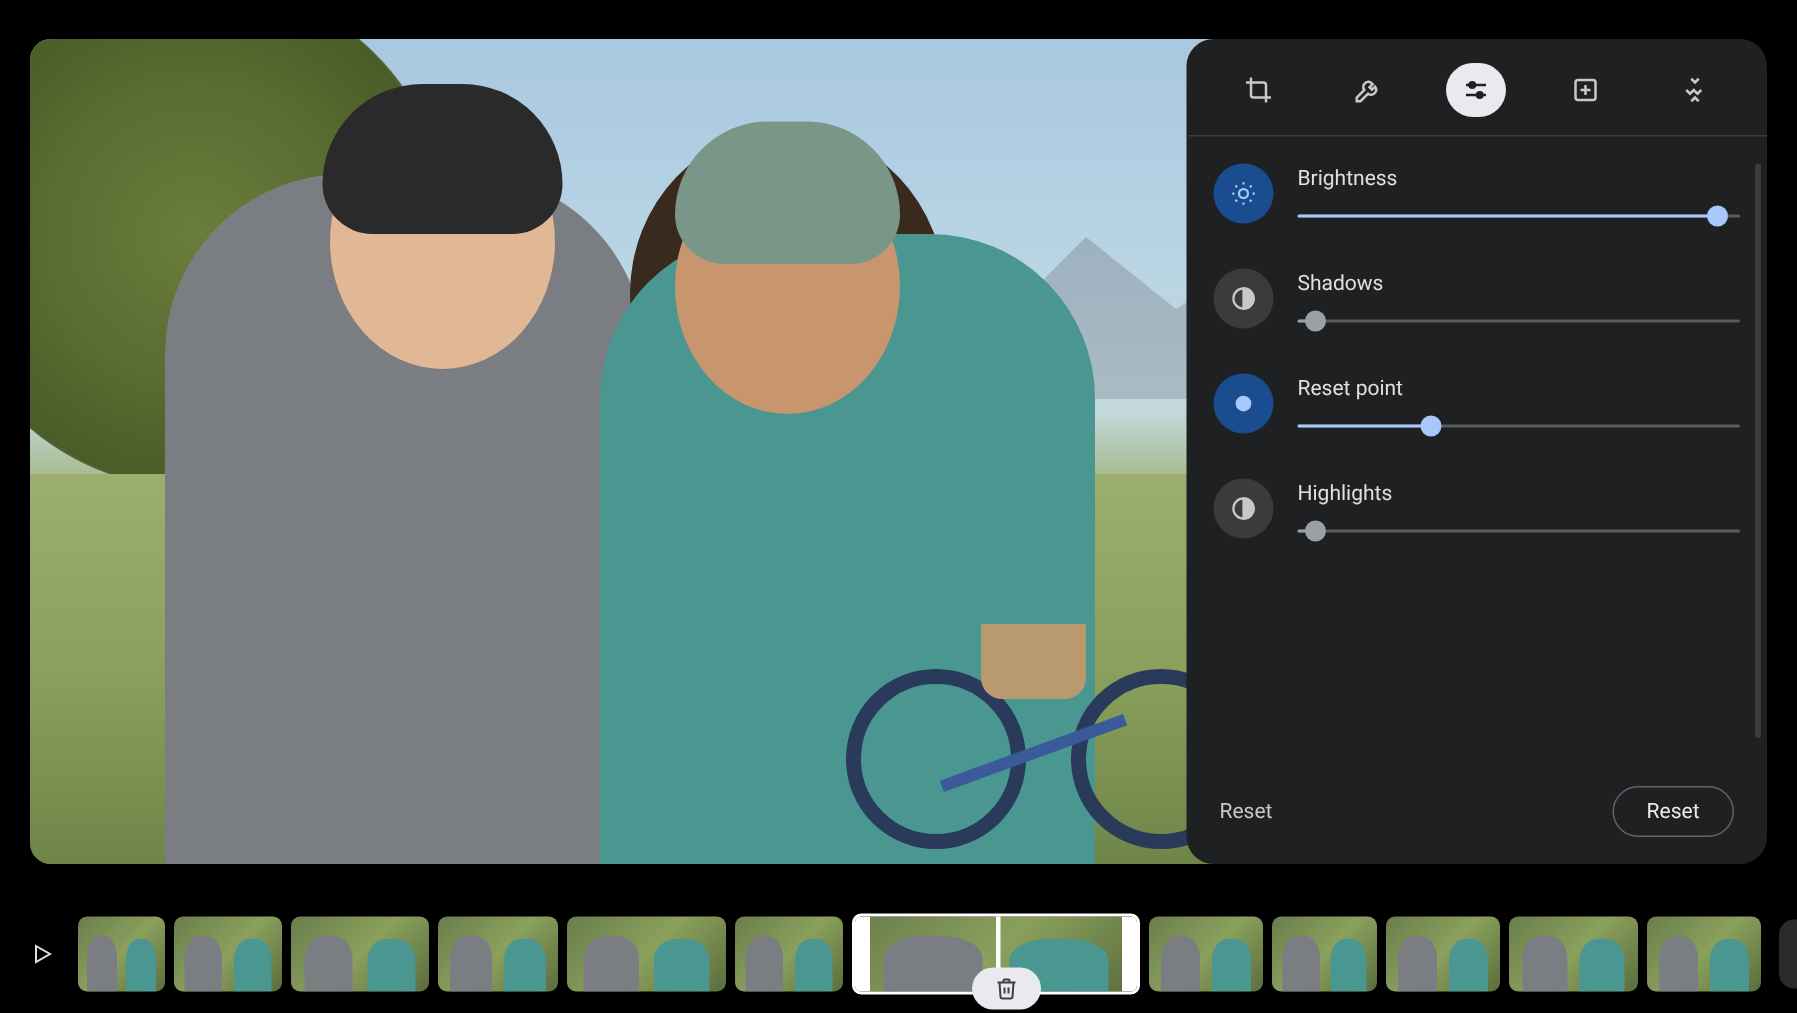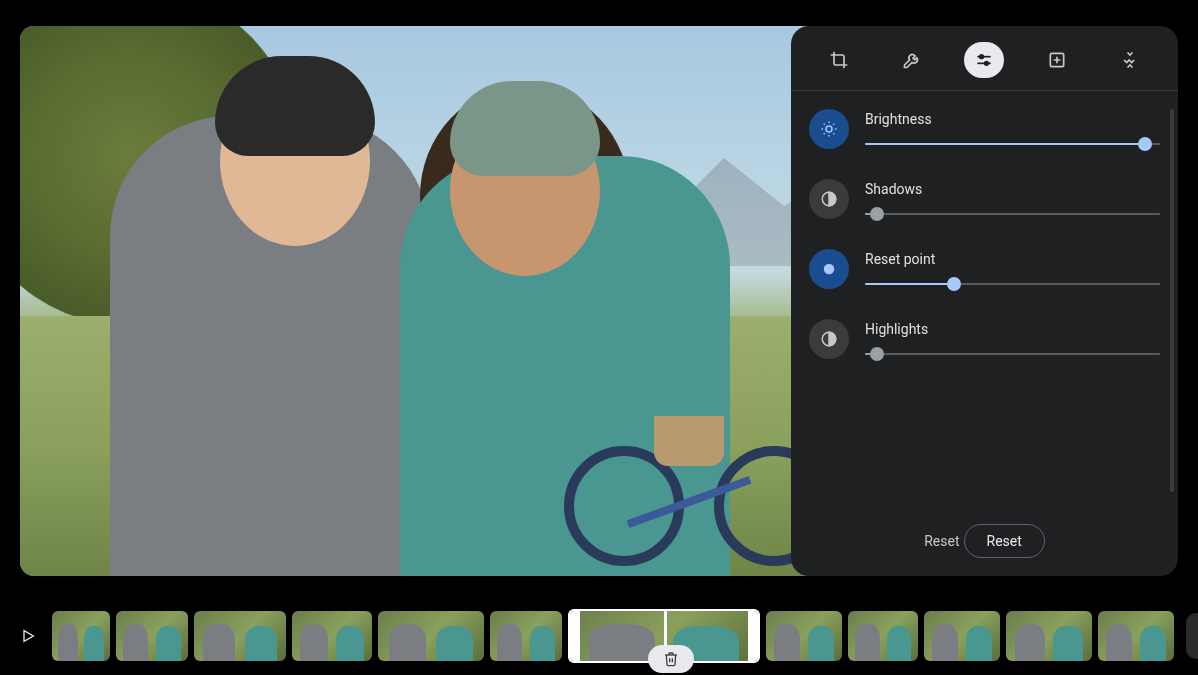--- a/index.html
+++ b/index.html
@@ -99,21 +99,21 @@
   .adj-body { flex:1; padding-top:2px; }
   .adj-label { font-size:14px; color:#e0e0e0; margin-bottom:10px; font-weight:400; }
   .slider { position:relative; height:14px; }
   .track { position:absolute; top:6px; left:0; right:0; height:2px; background:#5a5b5d; border-radius:1px; }
   .fill { position:absolute; top:6px; left:0; height:2px; background:#a8c7fa; border-radius:1px; }
   .thumb { position:absolute; top:0; width:14px; height:14px; border-radius:50%; background:#a8c7fa; margin-left:-7px; }
   .slider.inactive .fill { background:#9aa0a6; }
   .slider.inactive .thumb { background:#9aa0a6; }
 
   .panel-footer {
-    display:flex; justify-content:center; align-items:center;
+    display:flex; justify-content:space-between; align-items:center;
     padding: 14px 22px 18px 18px;
   }
   .reset-btn { font-size:14px; color:#c8c8c8; cursor:pointer; padding:8px 4px; }
   .done-btn {
     font-size:14px; color:#e8eaed; border:1px solid #5f6368;
     padding:8px 22px; border-radius:20px; cursor:pointer;
   }
 
   
   .timeline {

